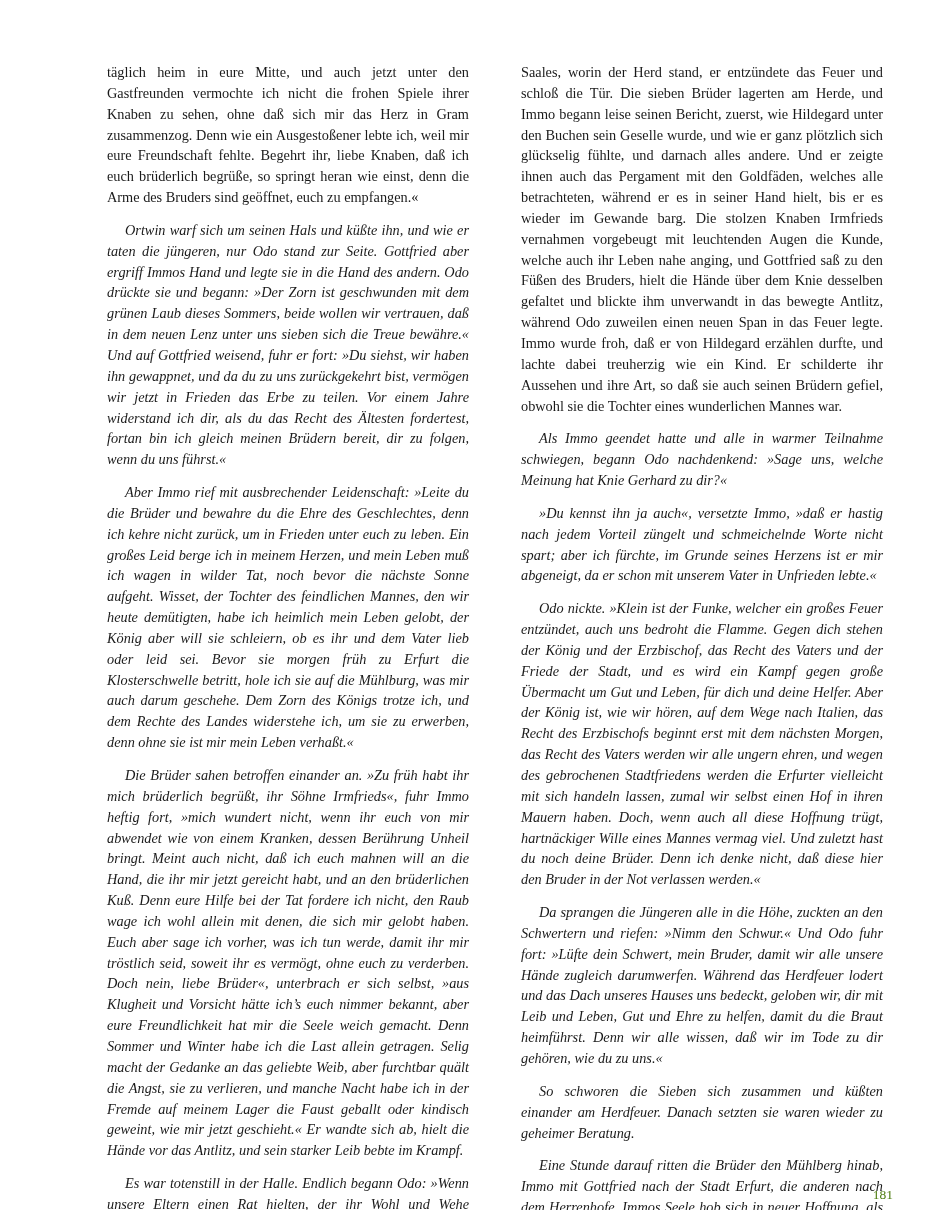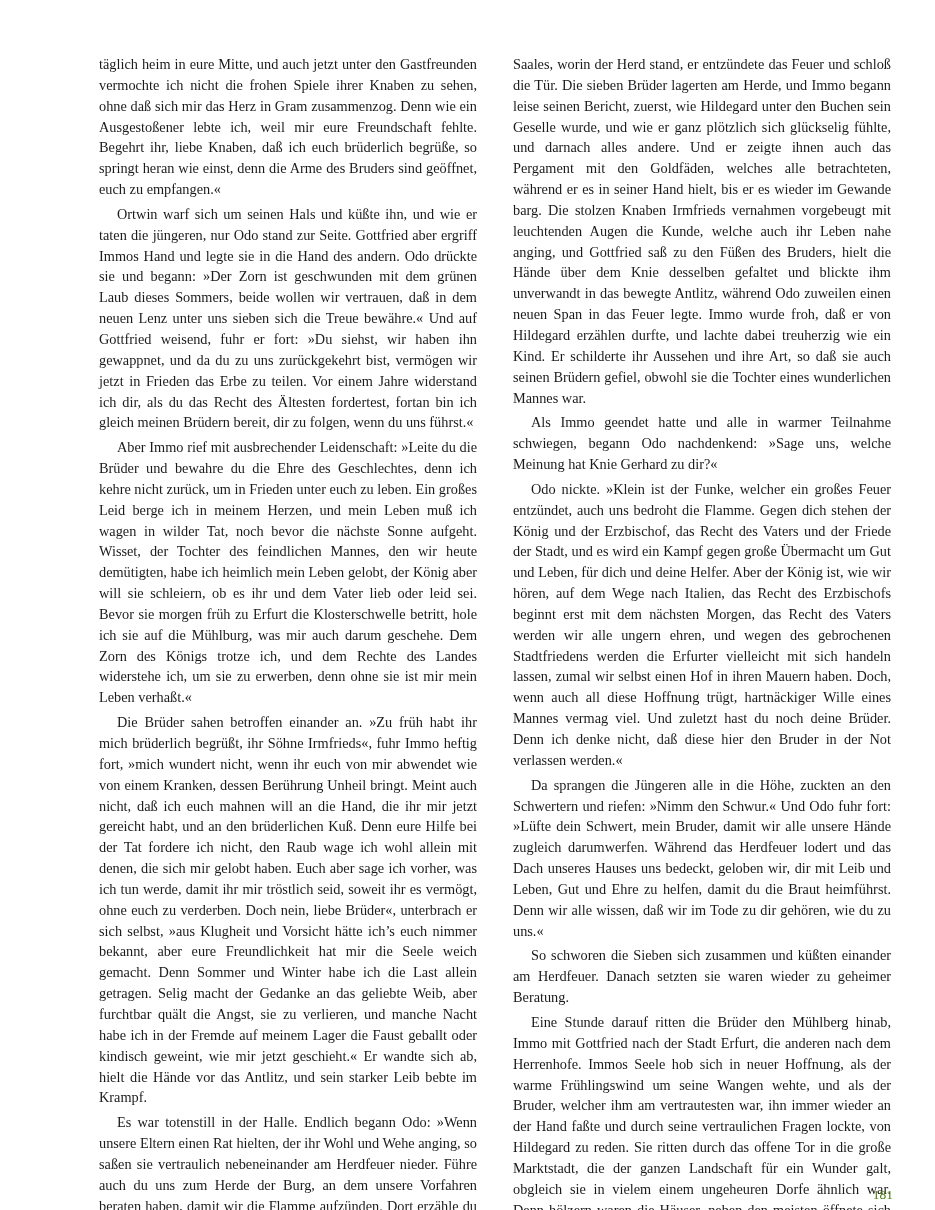--- a/index.html
+++ b/index.html
@@ -25,25 +25,26 @@
   .column {
     width: 386px;
     flex: 0 0 386px;
     font-size: 14.3px;
     line-height: 20.85px;
     text-align: justify;
     hyphens: auto;
     -webkit-hyphens: auto;
   }
   .column p {
-    margin: 4px;
+    margin: 12px;
     padding: 0;
   }
   .column p.indent {
     text-indent: 18px;
+    font-style: italic;
   }
   .page-number {
     position: absolute;
     right: 42px;
     top: 1188px;
     font-size: 13.5px;
     line-height: 1;
     color: #4d7c0f;
   }
 </style>
@@ -55,20 +56,21 @@
     <div class="column">
         <p>täglich heim in eure Mitte, und auch jetzt unter den Gastfreunden vermochte ich nicht die frohen Spiele ihrer Knaben zu sehen, ohne daß sich mir das Herz in Gram zusammenzog. Denn wie ein Ausgestoßener lebte ich, weil mir eure Freundschaft fehlte. Begehrt ihr, liebe Knaben, daß ich euch brüderlich begrüße, so springt heran wie einst, denn die Arme des Bruders sind geöffnet, euch zu empfangen.«</p>
         <p class="indent">Ortwin warf sich um seinen Hals und küßte ihn, und wie er taten die jüngeren, nur Odo stand zur Seite. Gottfried aber ergriff Immos Hand und legte sie in die Hand des andern. Odo drückte sie und begann: »Der Zorn ist geschwunden mit dem grünen Laub dieses Sommers, beide wollen wir vertrauen, daß in dem neuen Lenz unter uns sieben sich die Treue bewähre.« Und auf Gottfried weisend, fuhr er fort: »Du siehst, wir haben ihn gewappnet, und da du zu uns zurückgekehrt bist, vermögen wir jetzt in Frieden das Erbe zu teilen. Vor einem Jahre widerstand ich dir, als du das Recht des Ältesten fordertest, fortan bin ich gleich meinen Brüdern bereit, dir zu folgen, wenn du uns führst.«</p>
         <p class="indent">Aber Immo rief mit ausbrechender Leidenschaft: »Leite du die Brüder und bewahre du die Ehre des Geschlechtes, denn ich kehre nicht zurück, um in Frieden unter euch zu leben. Ein großes Leid berge ich in meinem Herzen, und mein Leben muß ich wagen in wilder Tat, noch bevor die nächste Sonne aufgeht. Wisset, der Tochter des feindlichen Mannes, den wir heute demütigten, habe ich heimlich mein Leben gelobt, der König aber will sie schleiern, ob es ihr und dem Vater lieb oder leid sei. Bevor sie morgen früh zu Erfurt die Klosterschwelle betritt, hole ich sie auf die Mühlburg, was mir auch darum geschehe. Dem Zorn des Königs trotze ich, und dem Rechte des Landes widerstehe ich, um sie zu erwerben, denn ohne sie ist mir mein Leben verhaßt.«</p>
         <p class="indent">Die Brüder sahen betroffen einander an. »Zu früh habt ihr mich brüderlich begrüßt, ihr Söhne Irmfrieds«, fuhr Immo heftig fort, »mich wundert nicht, wenn ihr euch von mir abwendet wie von einem Kranken, dessen Berührung Unheil bringt. Meint auch nicht, daß ich euch mahnen will an die Hand, die ihr mir jetzt gereicht habt, und an den brüderlichen Kuß. Denn eure Hilfe bei der Tat fordere ich nicht, den Raub wage ich wohl allein mit denen, die sich mir gelobt haben. Euch aber sage ich vorher, was ich tun werde, damit ihr mir tröstlich seid, soweit ihr es vermögt, ohne euch zu verderben. Doch nein, liebe Brüder«, unterbrach er sich selbst, »aus Klugheit und Vorsicht hätte ich’s euch nimmer bekannt, aber eure Freundlichkeit hat mir die Seele weich gemacht. Denn Sommer und Winter habe ich die Last allein getragen. Selig macht der Gedanke an das geliebte Weib, aber furchtbar quält die Angst, sie zu verlieren, und manche Nacht habe ich in der Fremde auf meinem Lager die Faust geballt oder kindisch geweint, wie mir jetzt geschieht.« Er wandte sich ab, hielt die Hände vor das Antlitz, und sein starker Leib bebte im Krampf.</p>
         <p class="indent">Es war totenstill in der Halle. Endlich begann Odo: »Wenn unsere Eltern einen Rat hielten, der ihr Wohl und Wehe anging, so saßen sie vertraulich nebeneinander am Herdfeuer nieder. Führe auch du uns zum Herde der Burg, an dem unsere Vorfahren beraten haben, damit wir die Flamme aufzünden. Dort erzähle du uns von dem Weibe, welches dir lieb wurde, und wie alles gekommen ist bis heut, damit wir es wissen, denn auch das ist ein Recht der Deinen.«</p>
       </div>
     <div class="column">
         <p>Saales, worin der Herd stand, er entzündete das Feuer und schloß die Tür. Die sieben Brüder lagerten am Herde, und Immo begann leise seinen Bericht, zuerst, wie Hildegard unter den Buchen sein Geselle wurde, und wie er ganz plötzlich sich glückselig fühlte, und darnach alles andere. Und er zeigte ihnen auch das Pergament mit den Goldfäden, welches alle betrachteten, während er es in seiner Hand hielt, bis er es wieder im Gewande barg. Die stolzen Knaben Irmfrieds vernahmen vorgebeugt mit leuchtenden Augen die Kunde, welche auch ihr Leben nahe anging, und Gottfried saß zu den Füßen des Bruders, hielt die Hände über dem Knie desselben gefaltet und blickte ihm unverwandt in das bewegte Antlitz, während Odo zuweilen einen neuen Span in das Feuer legte. Immo wurde froh, daß er von Hildegard erzählen durfte, und lachte dabei treuherzig wie ein Kind. Er schilderte ihr Aussehen und ihre Art, so daß sie auch seinen Brüdern gefiel, obwohl sie die Tochter eines wunderlichen Mannes war.</p>
         <p class="indent">Als Immo geendet hatte und alle in warmer Teilnahme schwiegen, begann Odo nachdenkend: »Sage uns, welche Meinung hat Knie Gerhard zu dir?«</p>
+        <p class="indent">»Du kennst ihn ja auch«, versetzte Immo, »daß er hastig nach jedem Vorteil züngelt und schmeichelnde Worte nicht spart; aber ich fürchte, im Grunde seines Herzens ist er mir abgeneigt, da er schon mit unserem Vater in Unfrieden lebte.«</p>
         <p class="indent">Odo nickte. »Klein ist der Funke, welcher ein großes Feuer entzündet, auch uns bedroht die Flamme. Gegen dich stehen der König und der Erzbischof, das Recht des Vaters und der Friede der Stadt, und es wird ein Kampf gegen große Übermacht um Gut und Leben, für dich und deine Helfer. Aber der König ist, wie wir hören, auf dem Wege nach Italien, das Recht des Erzbischofs beginnt erst mit dem nächsten Morgen, das Recht des Vaters werden wir alle ungern ehren, und wegen des gebrochenen Stadtfriedens werden die Erfurter vielleicht mit sich handeln lassen, zumal wir selbst einen Hof in ihren Mauern haben. Doch, wenn auch all diese Hoffnung trügt, hartnäckiger Wille eines Mannes vermag viel. Und zuletzt hast du noch deine Brüder. Denn ich denke nicht, daß diese hier den Bruder in der Not verlassen werden.«</p>
         <p class="indent">Da sprangen die Jüngeren alle in die Höhe, zuckten an den Schwertern und riefen: »Nimm den Schwur.« Und Odo fuhr fort: »Lüfte dein Schwert, mein Bruder, damit wir alle unsere Hände zugleich darumwerfen. Während das Herdfeuer lodert und das Dach unseres Hauses uns bedeckt, geloben wir, dir mit Leib und Leben, Gut und Ehre zu helfen, damit du die Braut heimführst. Denn wir alle wissen, daß wir im Tode zu dir gehören, wie du zu uns.«</p>
         <p class="indent">So schworen die Sieben sich zusammen und küßten einander am Herdfeuer. Danach setzten sie waren wieder zu geheimer Beratung.</p>
         <p class="indent">Eine Stunde darauf ritten die Brüder den Mühlberg hinab, Immo mit Gottfried nach der Stadt Erfurt, die anderen nach dem Herrenhofe. Immos Seele hob sich in neuer Hoffnung, als der warme Frühlingswind um seine Wangen wehte, und als der Bruder, welcher ihm am vertrautesten war, ihn immer wieder an der Hand faßte und durch seine vertraulichen Fragen lockte, von Hildegard zu reden. Sie ritten durch das offene Tor in die große Marktstadt, die der ganzen Landschaft für ein Wunder galt, obgleich sie in vielem einem ungeheuren Dorfe ähnlich war. Denn hölzern waren die Häuser, neben den meisten öffnete sich ein Hoftor, durch welches man auf</p>
       </div>
   </div>
   <div class="page-number">181</div>
 </div>
 
 </body></html>

